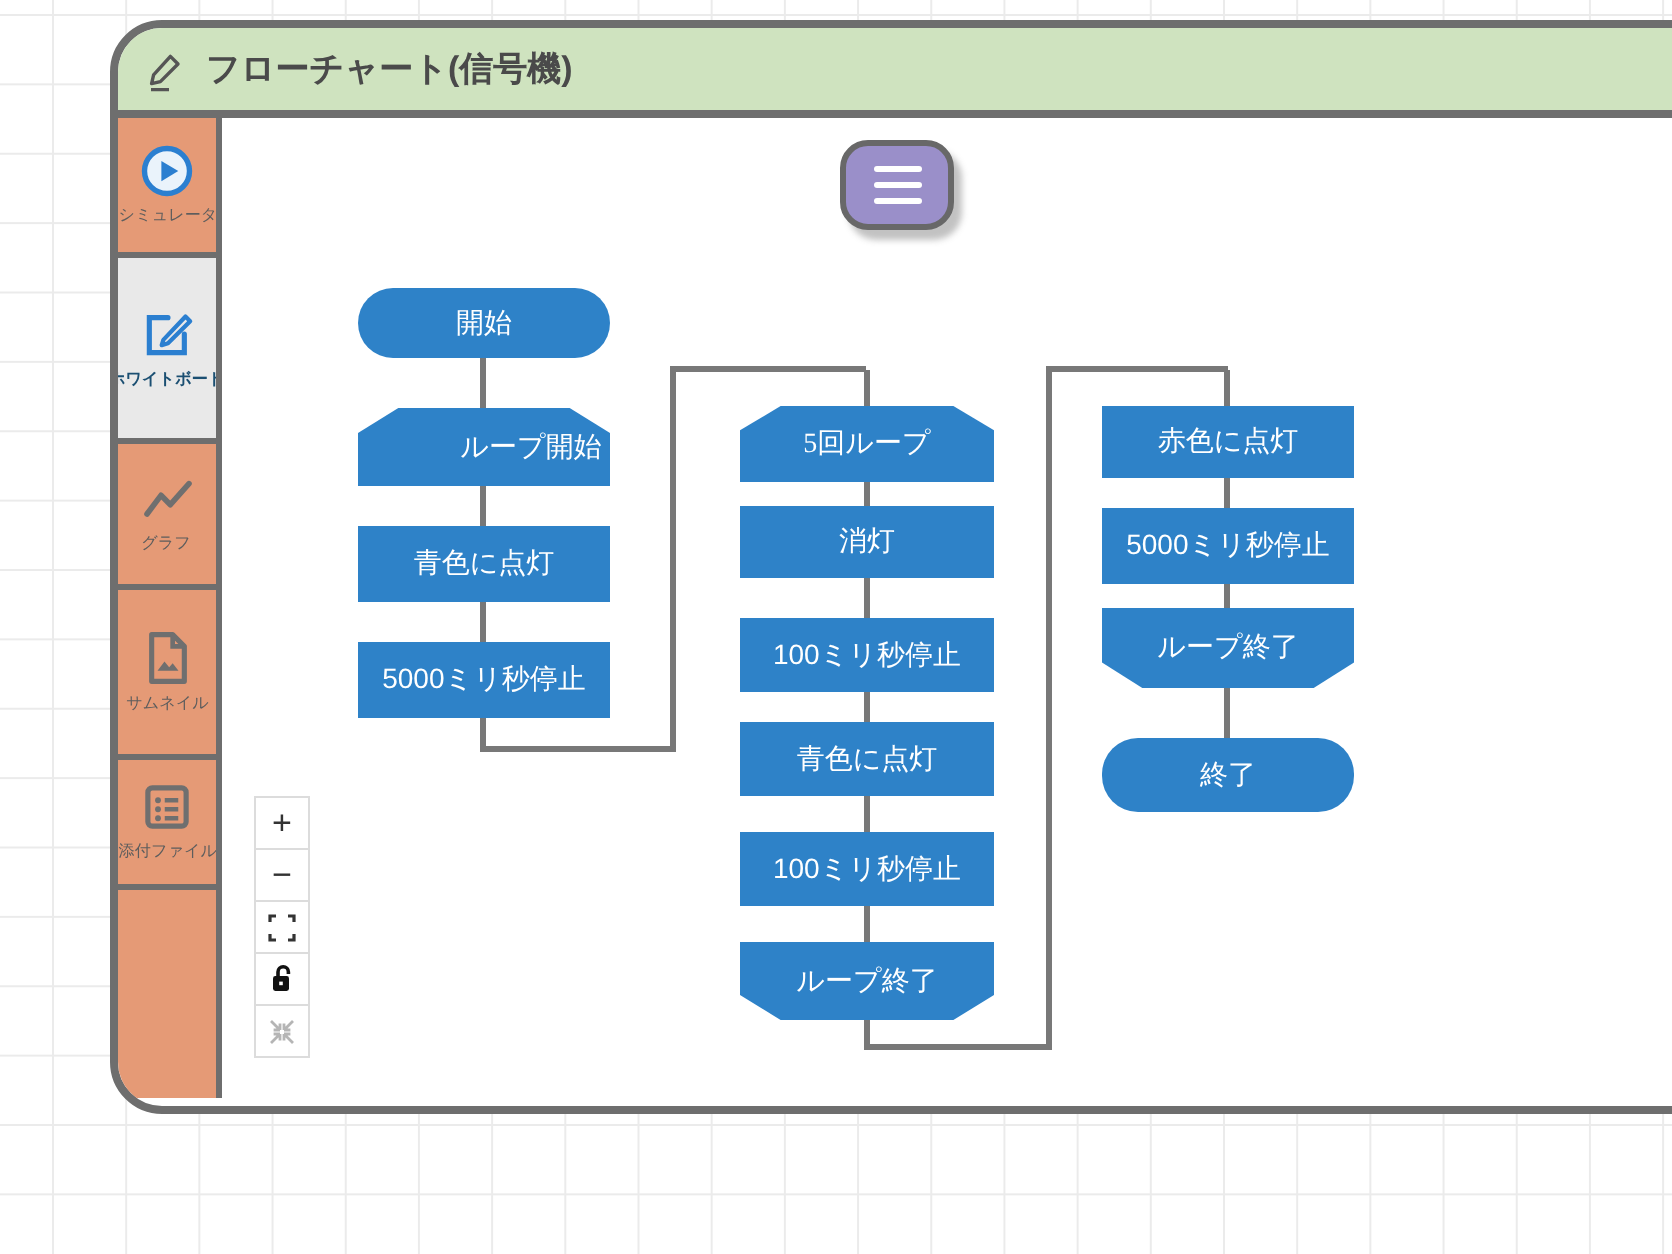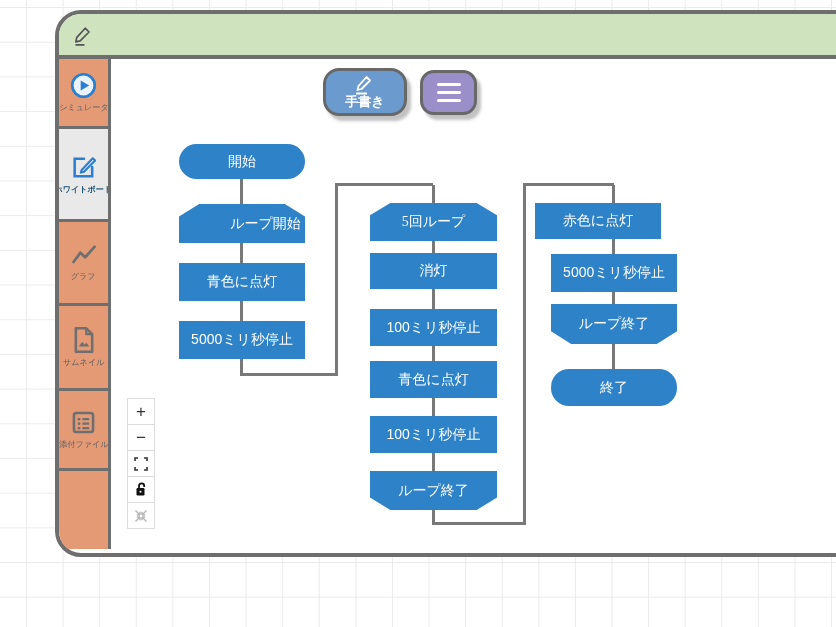--- a/index.html
+++ b/index.html
@@ -94,20 +94,21 @@
 <div class="stage">
   <div class="window">
 
     <div class="titlebar">
       <span>
         <svg width="20" height="22" viewBox="0 0 20 22">
           <path d="M12.2 4.2 L16 8 L7.2 16.8 L2.8 17.8 L3.8 13.4 Z" fill="none" stroke="#555555" stroke-width="1.7" stroke-linejoin="round"></path>
           <line x1="2.5" y1="20.8" x2="11.5" y2="20.8" stroke="#555555" stroke-width="1.7"></line>
         </svg>
       </span>
+      <span>フローチャート(信号機)</span>
     </div>
 
     <div class="winbody">
       <div class="sidebar">
 
         <div class="tab" style="height:70px;">
           <span>
             <svg width="27" height="27" viewBox="0 0 24 24">
               <circle cx="12" cy="12" r="10" fill="#eaf3fb" stroke="#2b7fd0" stroke-width="2.4"></circle>
               <polygon points="9.5,7.5 17,12 9.5,16.5" fill="#2b7fd0"></polygon>
@@ -119,70 +120,61 @@
         <div class="tab selected" style="height:93px;">
           <span>
             <svg width="28" height="28" viewBox="0 0 24 24">
               <path d="M19 12 V20 H4 V5 H12" fill="none" stroke="#2b7fd0" stroke-width="2.2" stroke-linecap="round"></path>
               <path d="M10 14.5 L19.5 4.5 L21.5 6.5 L12 16 L9.3 16.8 Z" fill="none" stroke="#2b7fd0" stroke-width="1.8" stroke-linejoin="round"></path>
             </svg>
           </span>
           <span class="tlabel">ホワイトボード</span>
         </div>
 
-        <div class="tab" style="height:84px;text-align:right;">
+        <div class="tab" style="height:73px;text-align:right;">
           <span>
             <svg width="28" height="26" viewBox="0 0 24 22">
               <polyline points="3,17 9,9 13,13 21,4" fill="none" stroke="#6f6f6f" stroke-width="2.4" stroke-linecap="round" stroke-linejoin="round"></polyline>
             </svg>
           </span>
           <span class="tlabel">グラフ</span>
         </div>
 
         <div class="tab" style="height:85px;">
           <span>
             <svg width="26" height="28" viewBox="0 0 22 24">
               <path d="M4 2 H13 L18 7 V22 H4 Z" fill="none" stroke="#6f6f6f" stroke-width="2.2" stroke-linejoin="round"></path>
               <path d="M13 2 V7 H18" fill="none" stroke="#6f6f6f" stroke-width="2"></path>
               <path d="M6.5 17.5 L9.5 13.5 L11.5 16 L13 14.2 L15.5 17.5 Z" fill="#6f6f6f"></path>
             </svg>
           </span>
           <span class="tlabel">サムネイル</span>
         </div>
 
-        <div class="tab" style="height:80px;">
+        <div class="tab" style="height:65px;">
           <span>
             <svg width="27" height="27" viewBox="0 0 24 24">
               <rect x="3.5" y="3.5" width="17" height="17" rx="2" fill="none" stroke="#6f6f6f" stroke-width="2.3"></rect>
               <circle cx="8" cy="9" r="1.3" fill="#6f6f6f"></circle>
               <circle cx="8" cy="13" r="1.3" fill="#6f6f6f"></circle>
               <circle cx="8" cy="17" r="1.3" fill="#6f6f6f"></circle>
               <line x1="11" y1="9" x2="17" y2="9" stroke="#6f6f6f" stroke-width="2"></line>
               <line x1="11" y1="13" x2="17" y2="13" stroke="#6f6f6f" stroke-width="2"></line>
               <line x1="11" y1="17" x2="17" y2="17" stroke="#6f6f6f" stroke-width="2"></line>
             </svg>
           </span>
           <span class="tlabel">添付ファイル</span>
         </div>
 
         <div class="filler"></div>
       </div>
 
       <div class="canvas">
 
 
-        <div class="btn btn-hand">
-          <span>
-            <svg width="26" height="22" viewBox="0 0 26 22">
-              <path d="M14.5 3 L18 6.5 L9.5 15 L5.5 16 L6.5 12 Z" fill="none" stroke="#ffffff" stroke-width="1.8" stroke-linejoin="round"></path>
-              <line x1="4" y1="19.5" x2="15" y2="19.5" stroke="#ffffff" stroke-width="1.8"></line>
-            </svg>
-          </span>
-          <span class="hlabel">手書き</span>
-        </div>
 
         <div class="btn btn-menu">
           <span class="bar"></span>
           <span class="bar"></span>
           <span class="bar"></span>
         </div>
 
         <div id="flow-layer">
             <div class="connector" style="left: 129px; top: 100px; width: 3px; height: 215px; background: rgb(120, 120, 120);"></div>
             <div class="connector" style="left: 129px; top: 314px; width: 98px; height: 3px; background: rgb(120, 120, 120);"></div>
@@ -196,21 +188,21 @@
             <div class="node pill" style="left: 68px; top: 85px; width: 126px; height: 35px; background: rgb(46, 130, 200);">開始</div>
             <div class="node loop-start" style="left: 68px; top: 145px; width: 126px; height: 39px; background: rgb(46, 130, 200); padding-left: 47px;">ループ開始</div>
             <div class="node" style="left: 68px; top: 204px; width: 126px; height: 38px; background: rgb(46, 130, 200);">青色に点灯</div>
             <div class="node" style="left: 68px; top: 262px; width: 126px; height: 38px; background: rgb(46, 130, 200);">5000ミリ秒停止</div>
             <div class="node loop-start" style="left: 259px; top: 144px; width: 127px; height: 38px; background: rgb(46, 130, 200); font-family: Liberation Serif, serif;">5回ループ</div>
             <div class="node" style="left: 259px; top: 194px; width: 127px; height: 36px; background: rgb(46, 130, 200);">消灯</div>
             <div class="node" style="left: 259px; top: 250px; width: 127px; height: 37px; background: rgb(46, 130, 200);">100ミリ秒停止</div>
             <div class="node" style="left: 259px; top: 302px; width: 127px; height: 37px; background: rgb(46, 130, 200);">青色に点灯</div>
             <div class="node" style="left: 259px; top: 357px; width: 127px; height: 37px; background: rgb(46, 130, 200);">100ミリ秒停止</div>
             <div class="node loop-end" style="left: 259px; top: 412px; width: 127px; height: 39px; background: rgb(46, 130, 200);">ループ終了</div>
-            <div class="node" style="left: 424px; top: 144px; width: 126px; height: 36px; background: rgb(46, 130, 200);">赤色に点灯</div>
+            <div class="node" style="left: 440px; top: 144px; width: 126px; height: 36px; background: rgb(46, 130, 200);">赤色に点灯</div>
             <div class="node" style="left: 440px; top: 195px; width: 126px; height: 38px; background: rgb(46, 130, 200);">5000ミリ秒停止</div>
             <div class="node loop-end" style="left: 440px; top: 245px; width: 126px; height: 40px; background: rgb(46, 130, 200);">ループ終了</div>
             <div class="node pill" style="left: 440px; top: 310px; width: 126px; height: 37px; background: rgb(46, 130, 200);">終了</div>
           </div>
 
         <div class="zoombar">
           <div class="zbtn">
             <span>+</span>
           </div>
           <div class="zbtn">

